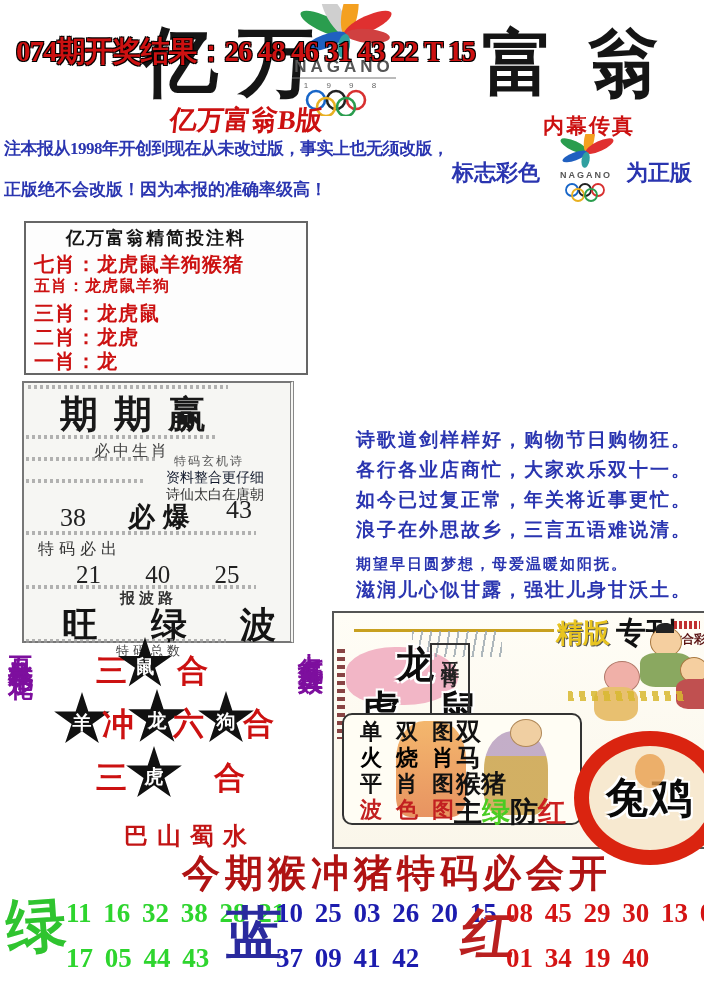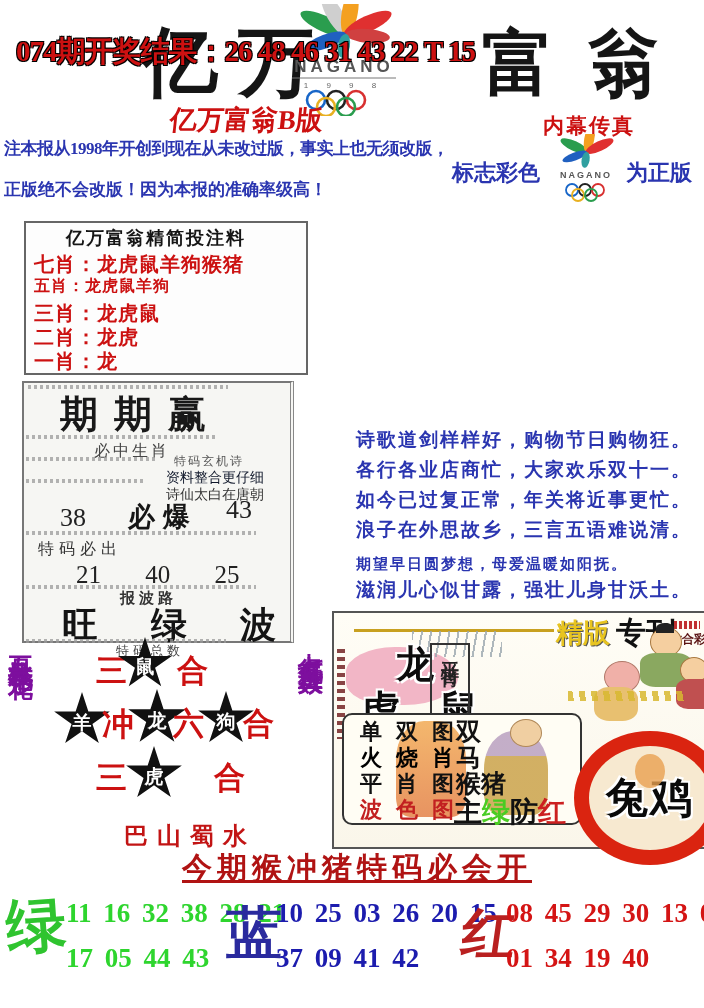--- a/index.html
+++ b/index.html
@@ -202,21 +202,21 @@
       <div class="abs" style="left:30px;top:66px;width:44px;height:34px;background:#e8c070;border-radius:35%;"></div>
       <div class="abs" style="left:4px;top:70px;width:120px;height:10px;background:repeating-linear-gradient(80deg,#d8b830 0 6px,transparent 6px 12px);opacity:.85;"></div>
     </div>
 
     <div class="abs" style="left:240px;top:118px;width:122px;height:104px;border:15px solid #da2410;border-radius:50%;background:#f7e9d0;display:flex;align-items:center;justify-content:center;">
       <div class="abs" style="left:46px;top:8px;width:30px;height:34px;background:#e8a050;border-radius:50%;opacity:.8;"></div>
       <span class="b outw" style="font-size:42px;color:#0a0a0a;letter-spacing:2px;">兔鸡</span>
     </div>
   </div>
 
-  <div class="abs b nowrap" style="left:182px;top:848px;font-size:30px;color:#b01313;letter-spacing:5px;text-decoration:underline;">今期猴冲猪特码必会开</div>
+  <div class="abs b nowrap" style="left:182px;top:848px;font-size:38px;color:#b01313;letter-spacing:5px;">今期猴冲猪特码必会开</div>
 
   <div class="abs b" style="left:6px;top:886px;font-size:60px;color:#2fc42f;transform:rotate(-4deg);">绿</div>
   <div class="abs b nowrap" style="left:66px;top:898px;font-size:27px;color:#2ed52e;word-spacing:5px;">11 16 32 38 28 21</div>
   <div class="abs b nowrap" style="left:66px;top:943px;font-size:27px;color:#2ed52e;word-spacing:5px;">17 05 44 43</div>
 
   <div class="abs b" style="left:226px;top:896px;font-size:56px;color:#2a2a9e;">蓝</div>
   <div class="abs b nowrap" style="left:276px;top:898px;font-size:27px;color:#1c1cae;word-spacing:5px;">10 25 03 26 20 15</div>
   <div class="abs b nowrap" style="left:276px;top:943px;font-size:27px;color:#1c1cae;word-spacing:5px;">37 09 41 42</div>
 
   <div class="abs b" style="left:462px;top:898px;font-size:54px;color:#b92020;transform:skewX(-8deg);">红</div>

